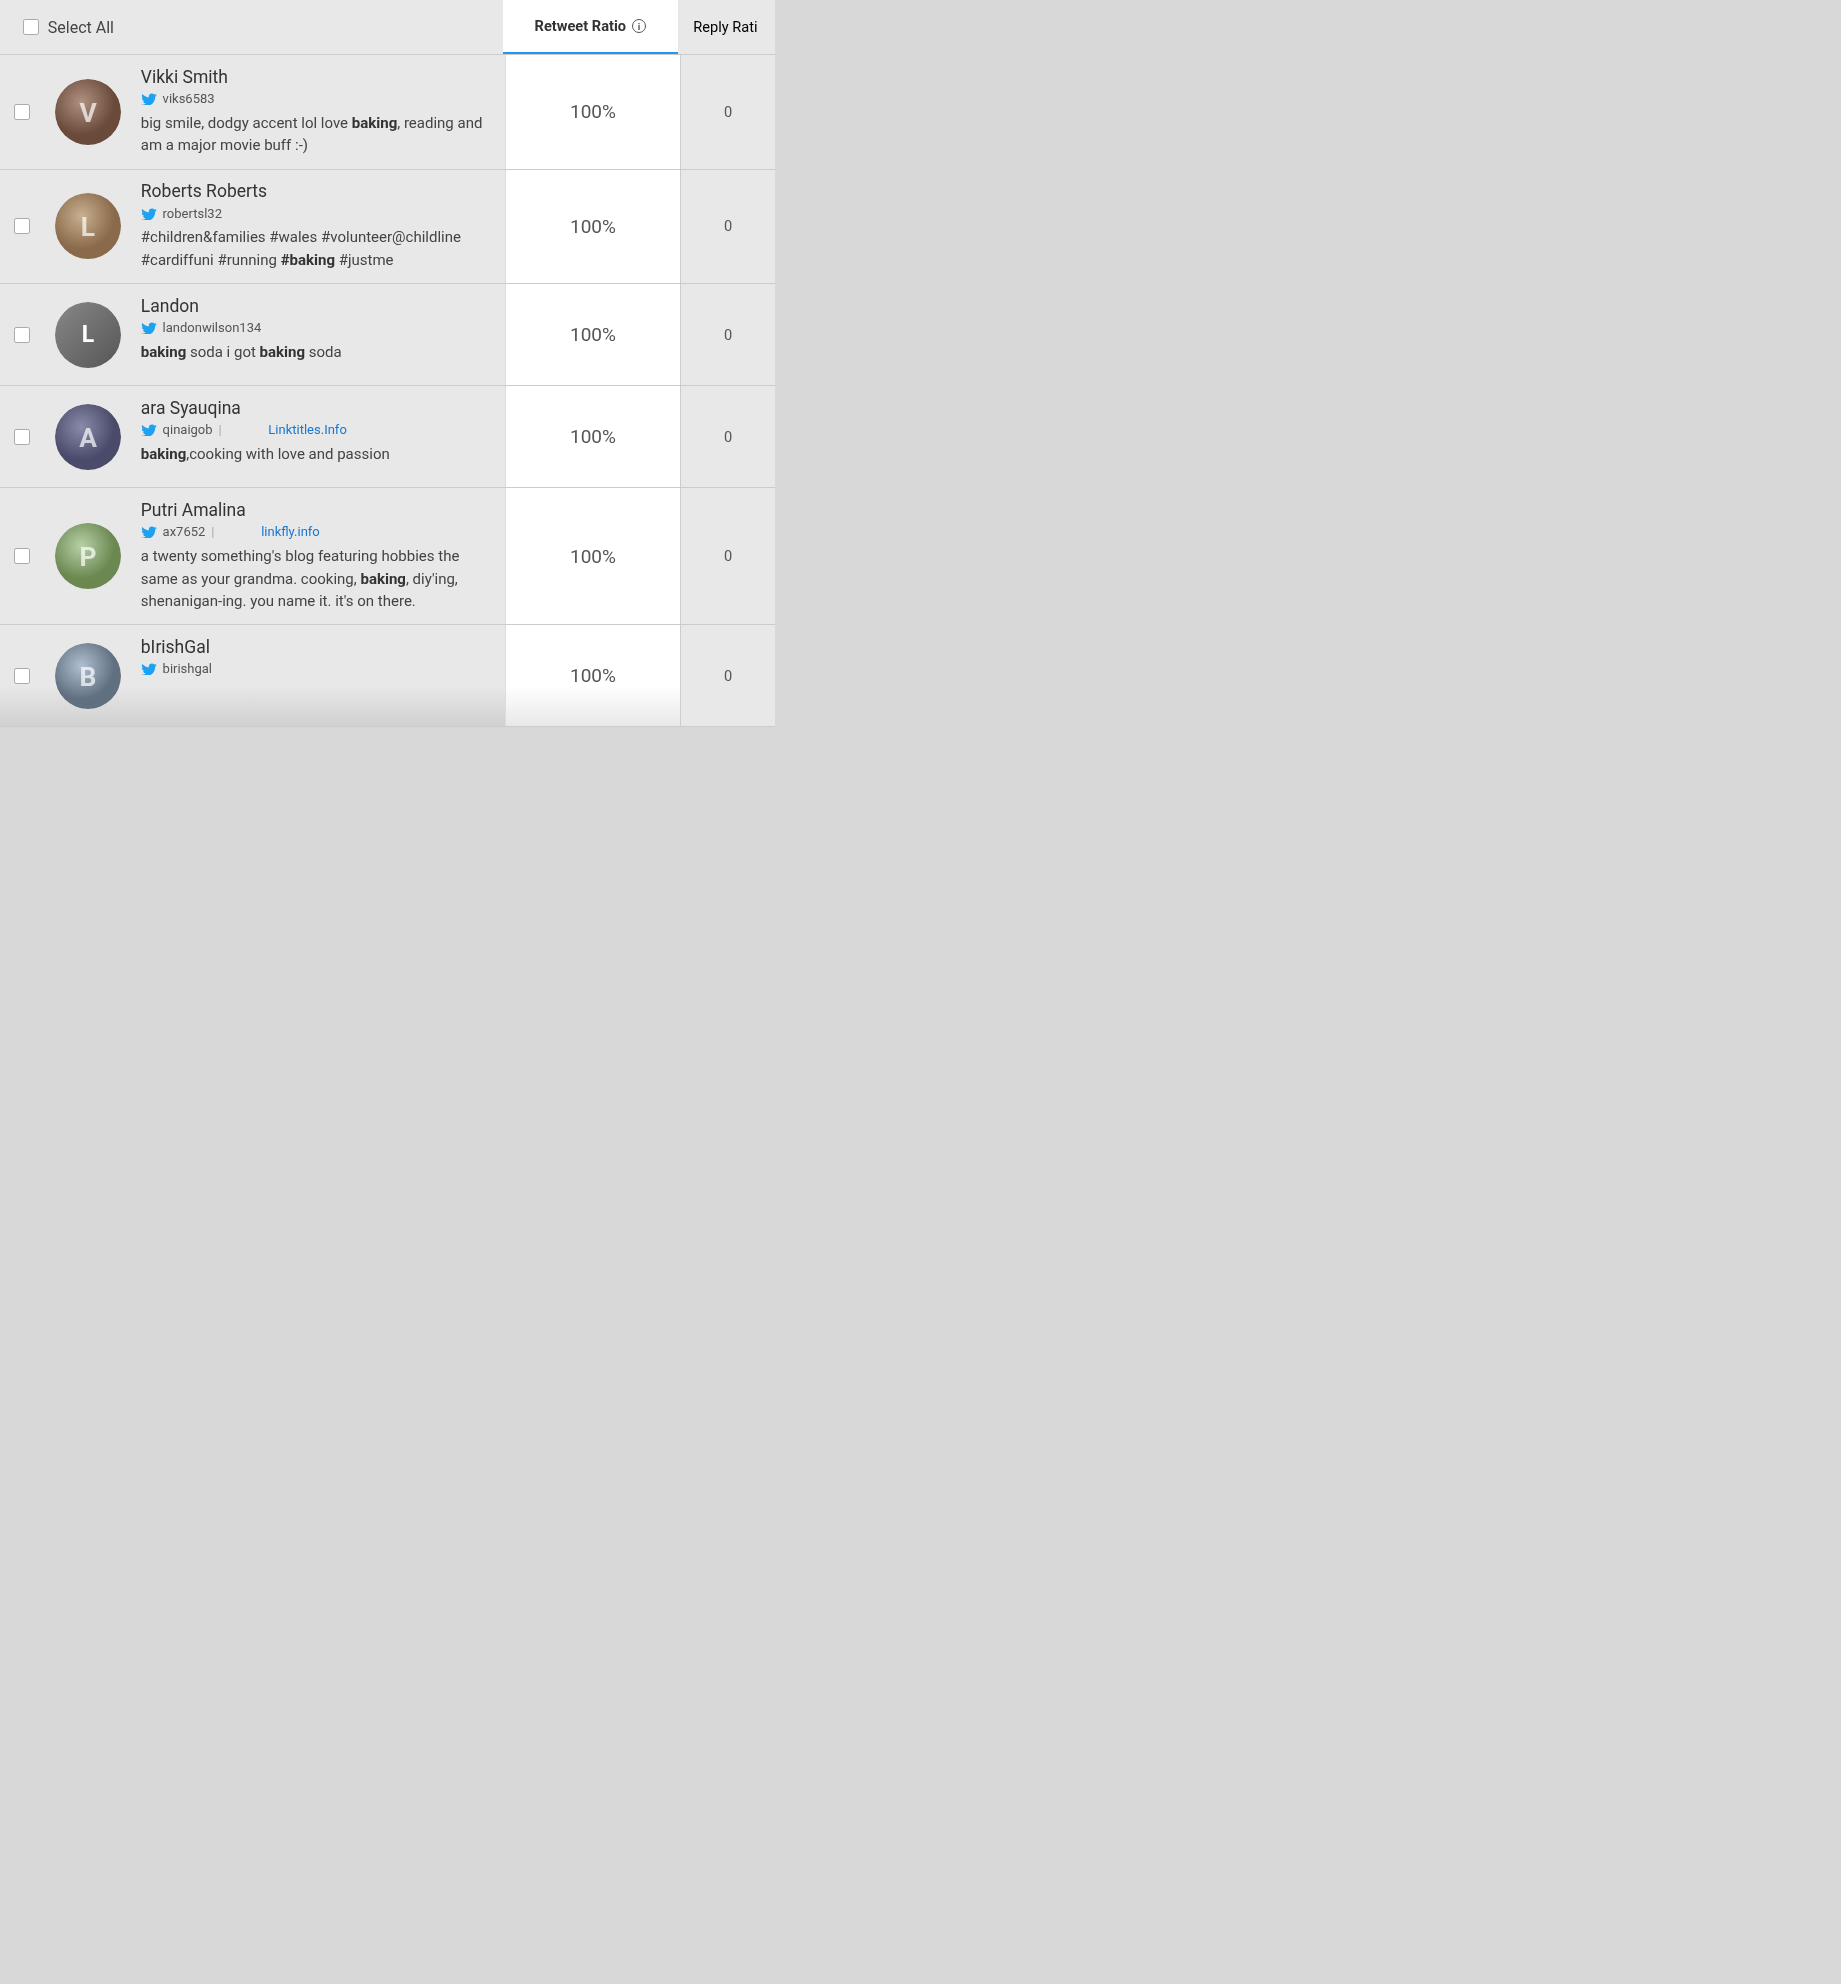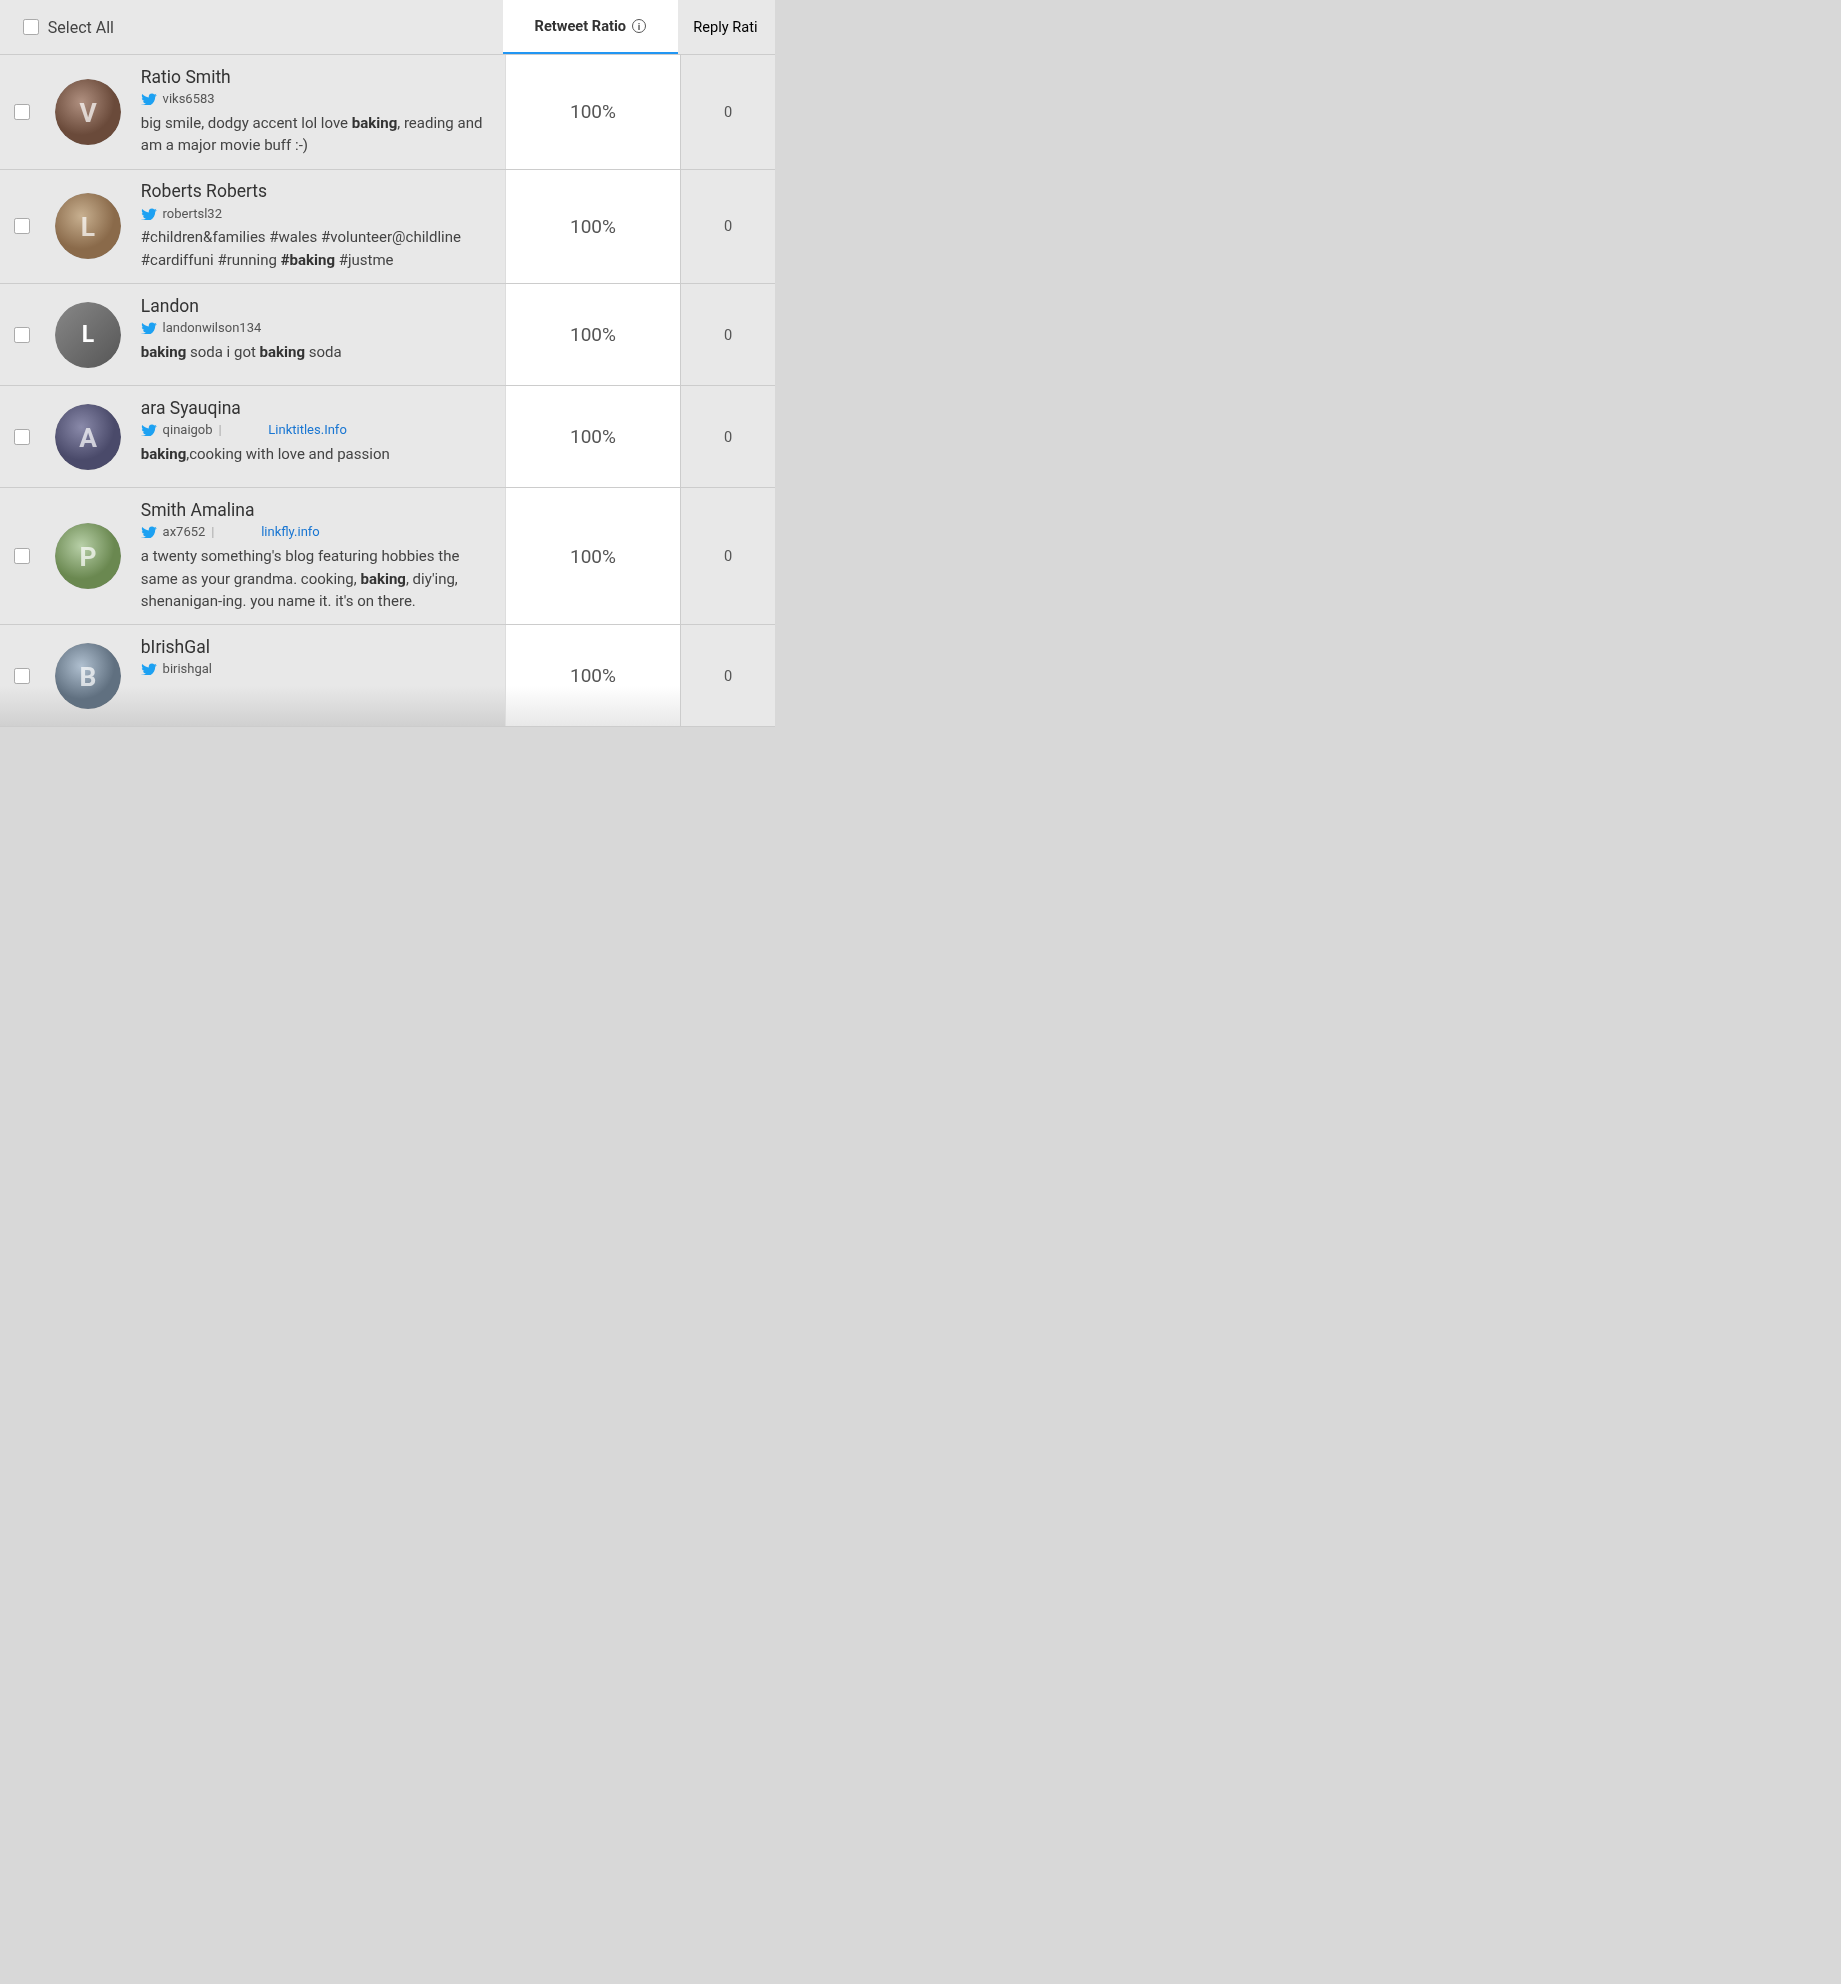--- a/index.html
+++ b/index.html
@@ -311,21 +311,21 @@
       <radialGradient id="grad_V" cx="40%" cy="35%">
         <stop offset="0%" stop-color="#b09080"></stop>
         <stop offset="100%" stop-color="#6a4a3a"></stop>
       </radialGradient>
     </defs>
     <text x="45" y="58" text-anchor="middle" font-size="36" font-weight="bold" fill="rgba(255,255,255,0.7)">V</text>
   </svg>
       </div>
     </div>
     <div class="user-info">
-      <div class="user-name">Ratio Smith</div>
+      <div class="user-name">Vikki Smith</div>
       <div class="user-handle-row">
 
     <span class="twitter-bird"><svg width="16" height="13" viewBox="0 0 24 20" fill="#1DA1F2">
     <path d="M23.954 4.569a10 10 0 01-2.825.775 4.958 4.958 0 002.163-2.723c-.951.555-2.005.959-3.127 1.184a4.92 4.92 0 00-8.384 4.482C7.691 8.094 4.066 6.13 1.64 3.161a4.822 4.822 0 00-.666 2.475c0 1.71.87 3.213 2.188 4.096a4.904 4.904 0 01-2.228-.616v.061a4.923 4.923 0 003.946 4.827 4.996 4.996 0 01-2.212.085 4.937 4.937 0 004.604 3.417 9.868 9.868 0 01-6.102 2.105c-.39 0-.779-.023-1.17-.067a13.995 13.995 0 007.557 2.209c9.054 0 13.999-7.496 13.999-13.986 0-.209 0-.42-.015-.63a9.936 9.936 0 002.46-2.548l-.047-.02z"></path>
   </svg></span>
     <span class="user-handle">viks6583</span>
 
       </div>
       <div class="user-bio"><span>big smile, dodgy accent lol love </span><strong class="bio-bold">baking</strong><span>, reading and am a major movie buff :-)</span></div>
     </div>
@@ -437,21 +437,21 @@
       <radialGradient id="grad_P" cx="40%" cy="35%">
         <stop offset="0%" stop-color="#b8d0a8"></stop>
         <stop offset="100%" stop-color="#6a8850"></stop>
       </radialGradient>
     </defs>
     <text x="45" y="58" text-anchor="middle" font-size="36" font-weight="bold" fill="rgba(255,255,255,0.7)">P</text>
   </svg>
       </div>
     </div>
     <div class="user-info">
-      <div class="user-name">Smith Amalina</div>
+      <div class="user-name">Putri Amalina</div>
       <div class="user-handle-row">
 
     <span class="twitter-bird"><svg width="16" height="13" viewBox="0 0 24 20" fill="#1DA1F2">
     <path d="M23.954 4.569a10 10 0 01-2.825.775 4.958 4.958 0 002.163-2.723c-.951.555-2.005.959-3.127 1.184a4.92 4.92 0 00-8.384 4.482C7.691 8.094 4.066 6.13 1.64 3.161a4.822 4.822 0 00-.666 2.475c0 1.71.87 3.213 2.188 4.096a4.904 4.904 0 01-2.228-.616v.061a4.923 4.923 0 003.946 4.827 4.996 4.996 0 01-2.212.085 4.937 4.937 0 004.604 3.417 9.868 9.868 0 01-6.102 2.105c-.39 0-.779-.023-1.17-.067a13.995 13.995 0 007.557 2.209c9.054 0 13.999-7.496 13.999-13.986 0-.209 0-.42-.015-.63a9.936 9.936 0 002.46-2.548l-.047-.02z"></path>
   </svg></span>
     <span class="user-handle">ax7652</span>
 
       <span class="handle-separator">|</span>
       <a class="user-link" href="#">linkfly.info</a>
 

